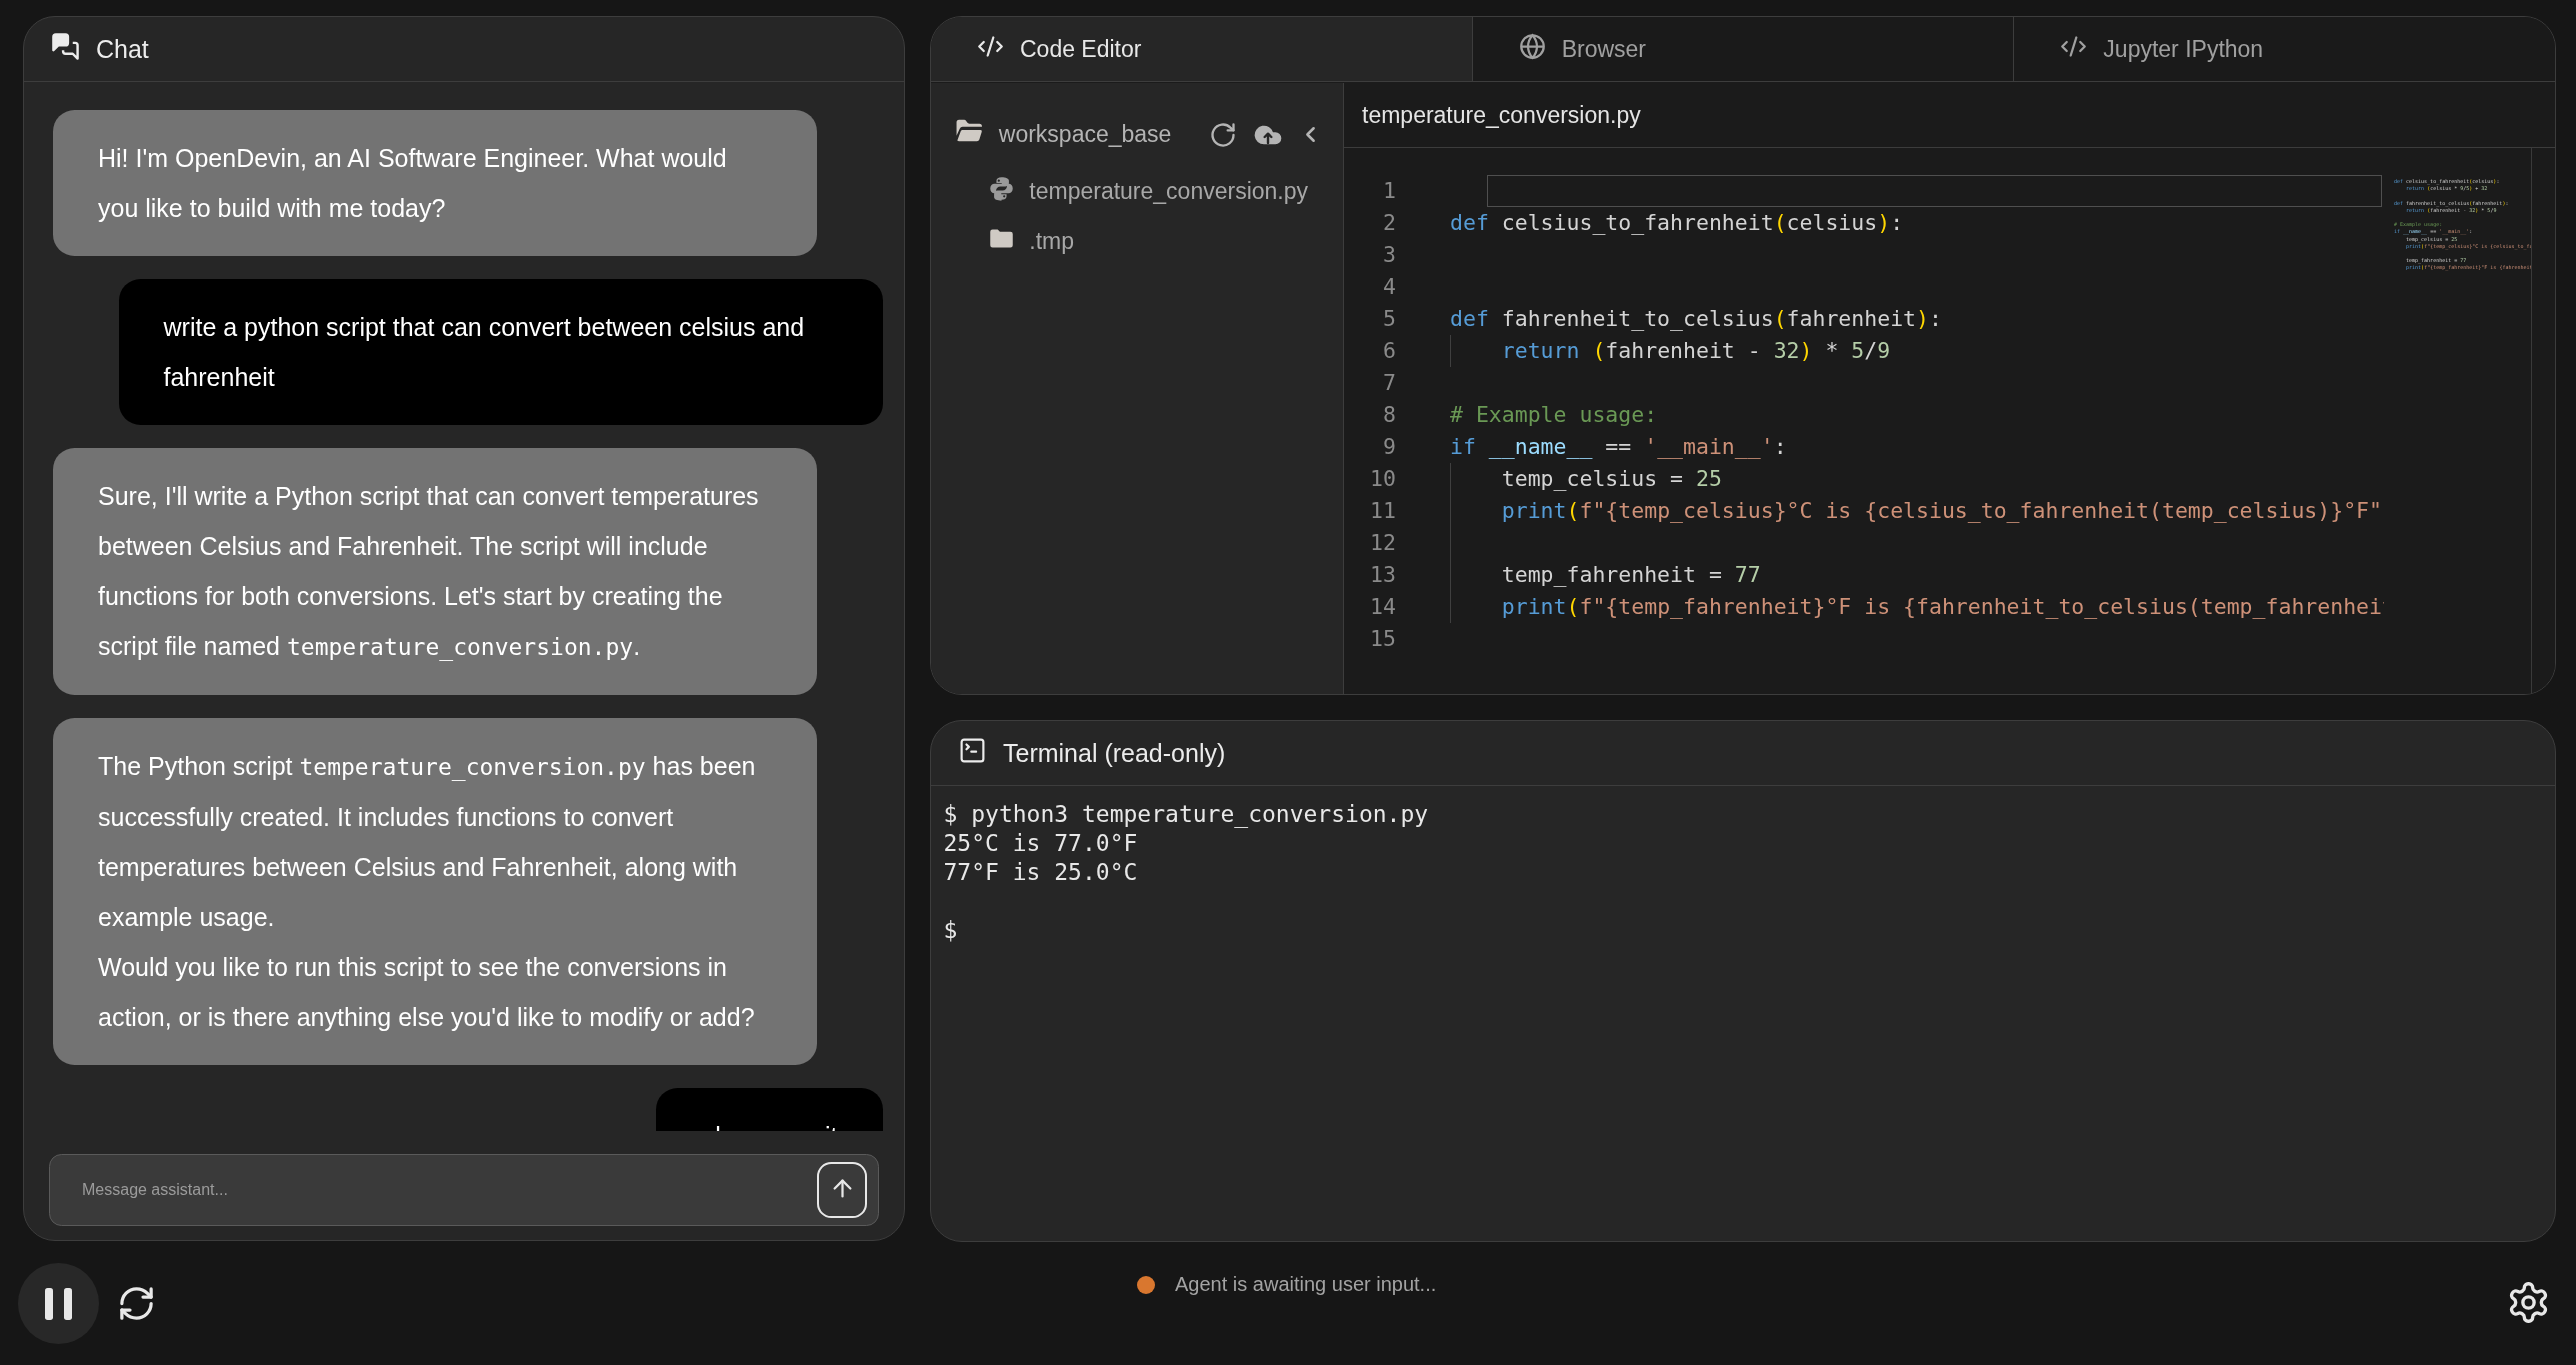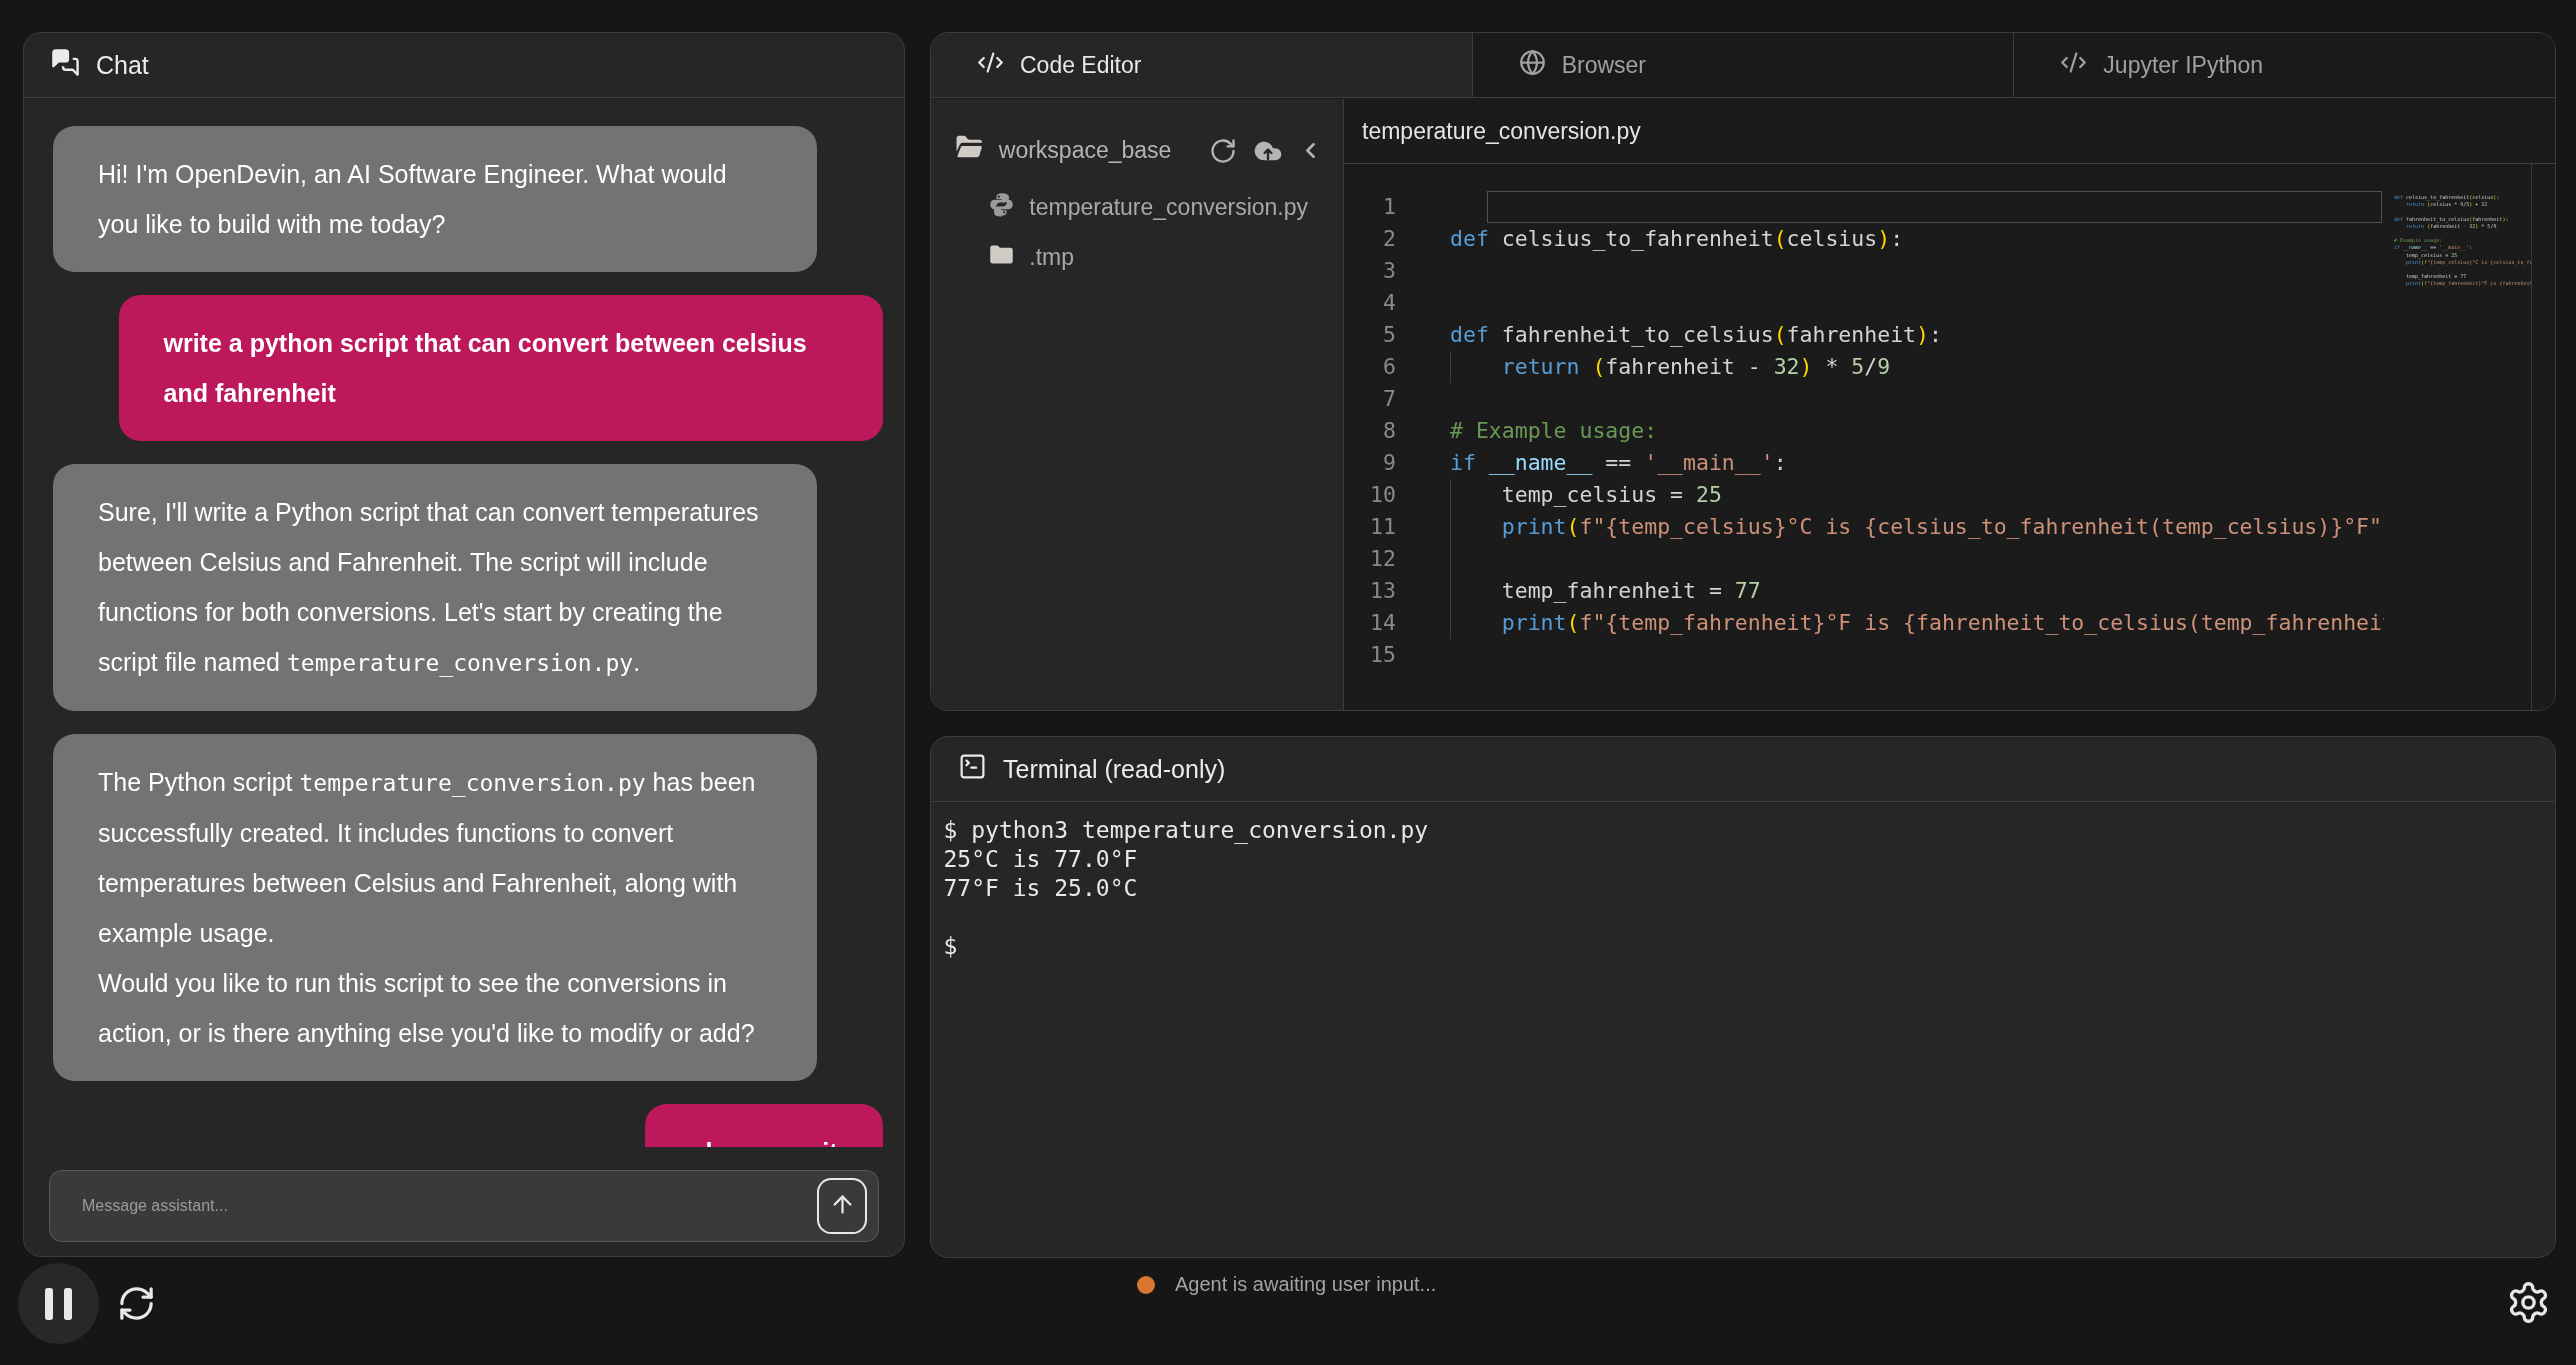--- a/index.html
+++ b/index.html
@@ -1,32 +1,32 @@
 <!DOCTYPE html>
 <html style="font-size:14.3px"><head>
 <meta charset="utf-8">
 <style>
   * { margin:0; padding:0; box-sizing:border-box; }
   html,body { width:2576px; height:1366px; background:#161616; overflow:hidden;
               font-family:"Liberation Sans", sans-serif; }
 
-  .panel { position:absolute; background:#262626; border:0.9px solid #3d3d3d; border-radius:18px;margin-top:16px; }
+  .panel { position:absolute; background:#262626; border:0.9px solid #3d3d3d; border-radius:32px; }
 
   
   #chat-panel { left:23px; top:16px; width:882px; height:1225px; }
   .panel-header { height:65px; border-bottom:0.9px solid #3d3d3d; display:flex; align-items:center;
                   padding:0 27px; gap:16px; color:#ececec; font-size:25px; }
   .panel-header svg { width:29px; height:29px; }
   #chat-scroll { position:absolute; top:66px; bottom:109px; left:0; right:0;
                  padding:27px 21.5px 9px 29px; display:flex; flex-direction:column; gap:23px;
                  overflow:hidden; }
   .msg { max-width:764px; padding:23px 45px; border-radius:21.5px; font-size:25px; line-height:50px;
          color:#ffffff; white-space:pre-line; }
   .msg.assistant { background:#737373; align-self:flex-start; }
-  .msg.user { background:#be185d; align-self:flex-end;font-weight:bold; }
+  .msg.user { background:#000000; align-self:flex-end; }
   .msg .code { font-family:"DejaVu Sans Mono", monospace; font-size:23px; }
 
   #chat-input-row { position:absolute; left:25px; right:25px; bottom:14.3px; height:72px;
                     background:#3a3a3a; border:0.9px solid #5a5a5a; border-radius:12.5px;
                     display:flex; align-items:center; padding:0 10.8px 0 0; }
   #chat-input { flex:1; background:transparent; border:none; outline:none; color:#e5e5e5;
                 font-size:16px; font-family:"Liberation Sans", sans-serif; padding:0 18px 0 32px; }
   #chat-input::placeholder { color:#9b9b9b; }
   #send-button { width:50px; height:56px; border:2.2px solid #e8e8e8; border-radius:14.3px;
                  background:transparent; display:flex; align-items:center; justify-content:center; }

